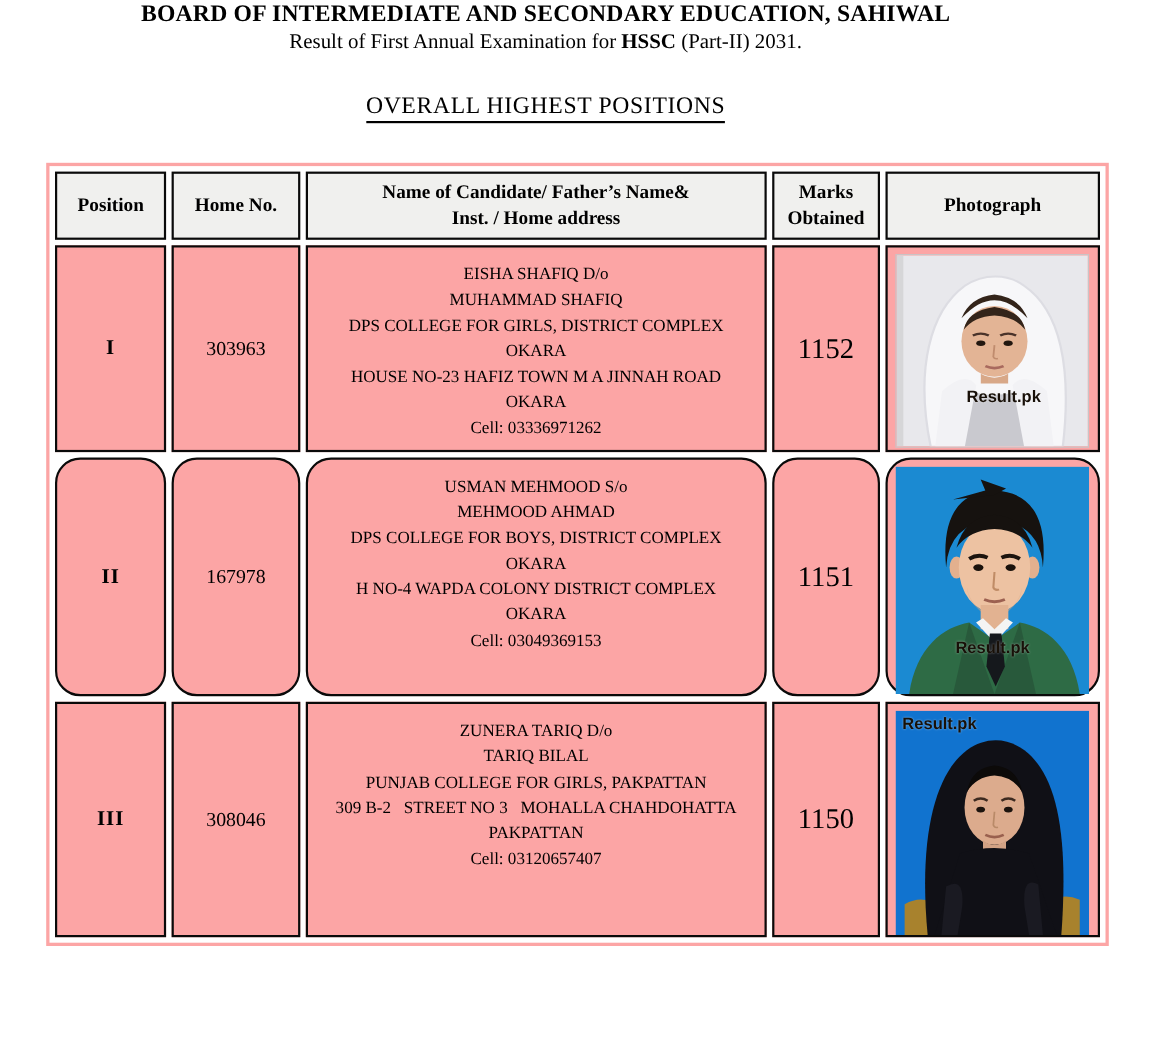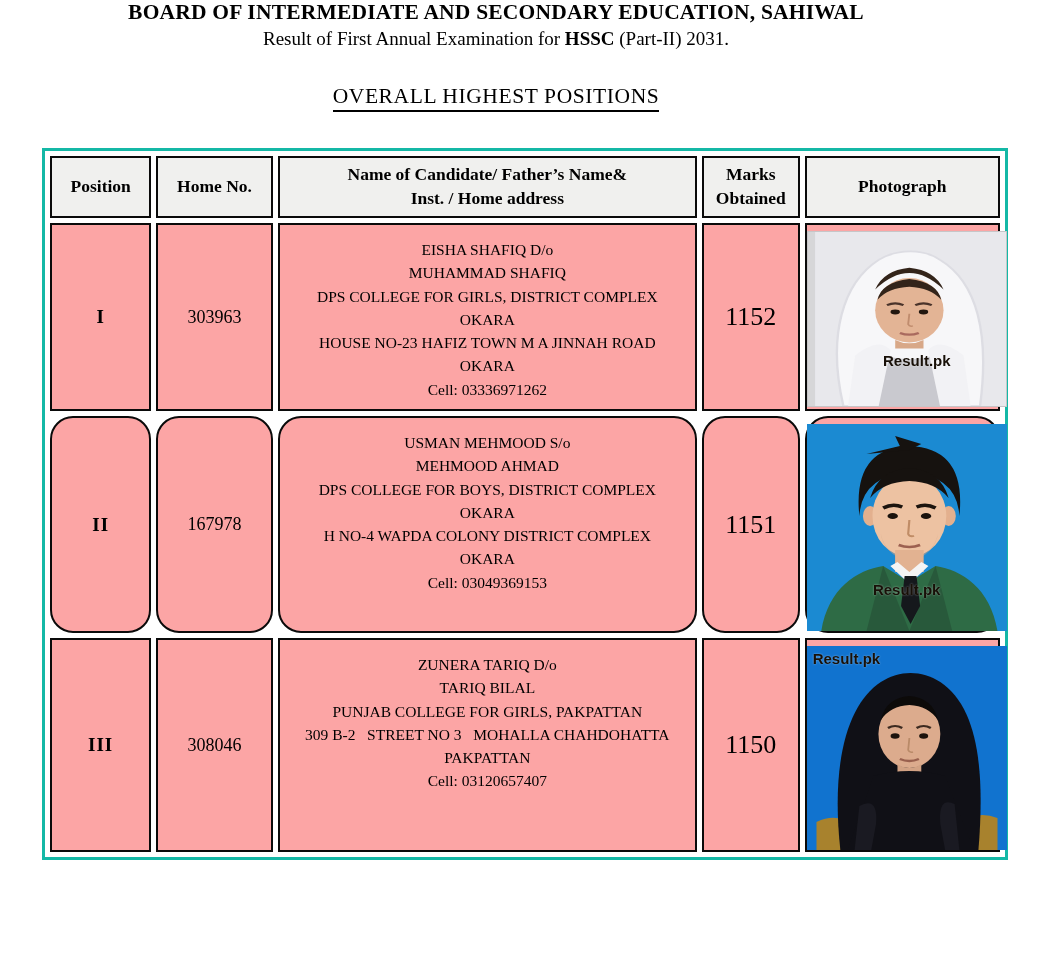--- a/index.html
+++ b/index.html
@@ -13,40 +13,40 @@
   .subtitle { font-size:19px; margin-top:3px; }
   .subtitle .exam-bold { font-weight:bold; }
   .section-heading-wrap { width:992px; text-align:center; margin-top:34px; }
   .section-heading {
     display:inline-block; font-size:21.5px; font-weight:normal; letter-spacing:.6px;
     border-bottom:2.5px solid #000; padding-bottom:1px;
   }
   table.results {
     margin:36px 12px 0 42px; width:966px; table-layout:fixed;
     border-collapse:separate; border-spacing:5px;
-    border:3px solid #14b8a6; background:#fff;
+    border:3px solid #fca5a5; background:#fff;
   }
   col.c-pos { width:10.9%; } col.c-roll { width:12.5%; }
   col.c-name { width:45.1%; } col.c-marks { width:10.5%; } col.c-photo { width:21%; }
   th, td { border:2.5px solid #0a0a0a; text-align:center; vertical-align:middle; background:#fca5a5; }
   th {
     background:#f0f0ee; font-size:17.5px; font-weight:bold;
     height:62px; white-space:pre-line; line-height:1.35; padding:2px;
   }
   tr.row-1 td { height:188px; }
   tr.row-2 td { height:213px;border-radius:23px; }
   tr.row-3 td { height:203px; }
   td.cell-position { font-size:19px; font-weight:bold; letter-spacing:1px; }
   td.cell-roll { font-size:18px; font-weight:normal; }
   td.cell-name { vertical-align:top; padding-top:13px; }
   td.cell-name .name-block { font-size:15.5px; line-height:1.5; white-space:pre-wrap; }
   td.cell-marks { font-size:26px; }
   td.cell-photo { vertical-align:top; padding:0; }
   .photo {
-    position:relative; width:200px; margin:6px auto 0; overflow:hidden;
+    position:relative; width:176px; margin:6px auto 0; overflow:hidden;
   }
   .photo.h1 { height:176px; border:1px solid #c6c6c8; }
   .photo.h2 { height:207px; }
   .photo.h3 { height:204px; }
   .photo svg { display:block; width:100%; height:100%; }
   .watermark {
     position:absolute; font-family:"Liberation Sans", sans-serif; font-weight:bold;
     font-size:15px; color:#181008; text-shadow:0 0 2px rgba(255,255,255,.5);
     white-space:nowrap;
   }

